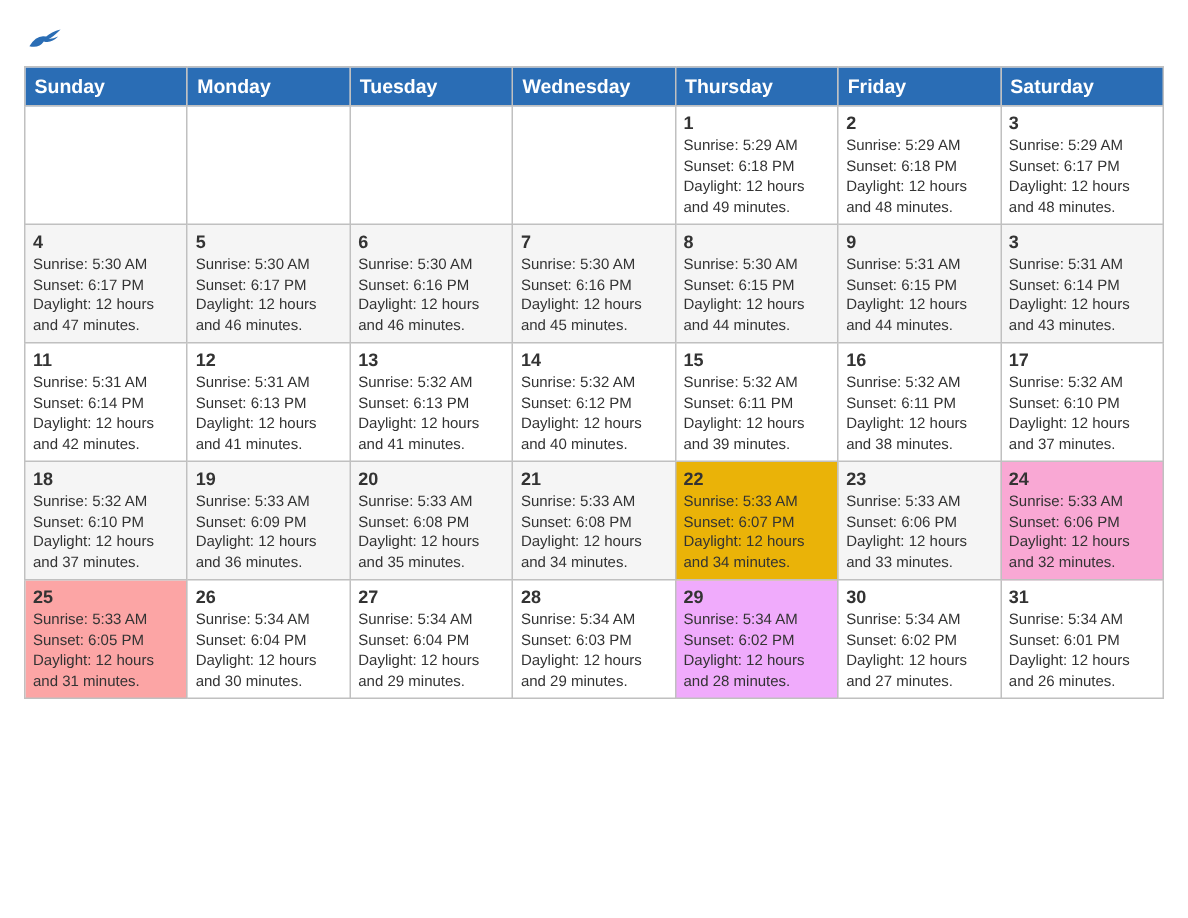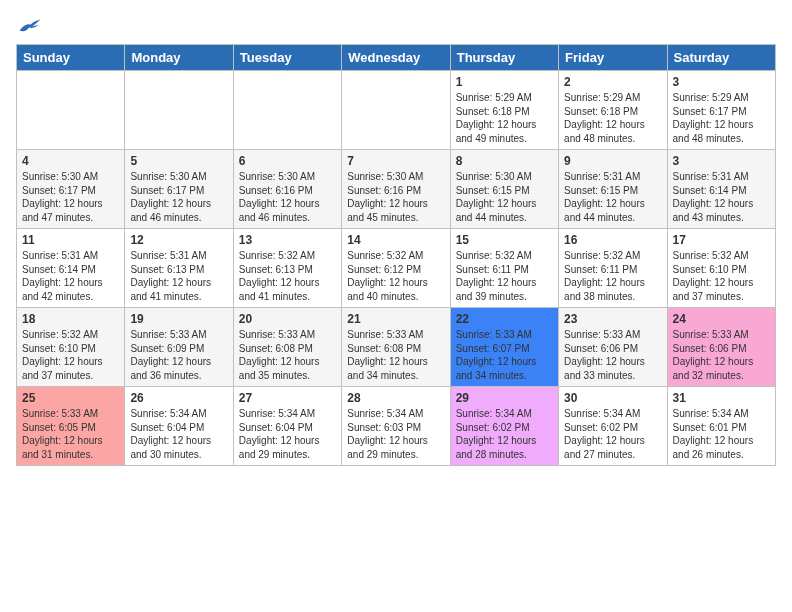--- a/index.html
+++ b/index.html
@@ -279,21 +279,21 @@
 Daylight: 12 hours
 and 35 minutes.</div>
         </td>
         <td style="background: rgb(245, 245, 245);">
           <span class="day-number">21</span>
           <div class="day-info" style="white-space: pre-line;">Sunrise: 5:33 AM
 Sunset: 6:08 PM
 Daylight: 12 hours
 and 34 minutes.</div>
         </td>
-        <td style="background: #3b82f6;">
+        <td style="background: #eab308;">
           <span class="day-number">22</span>
           <div class="day-info" style="white-space: pre-line;">Sunrise: 5:33 AM
 Sunset: 6:07 PM
 Daylight: 12 hours
 and 34 minutes.</div>
         </td>
         <td style="background: rgb(245, 245, 245);">
           <span class="day-number">23</span>
           <div class="day-info" style="white-space: pre-line;">Sunrise: 5:33 AM
 Sunset: 6:06 PM

